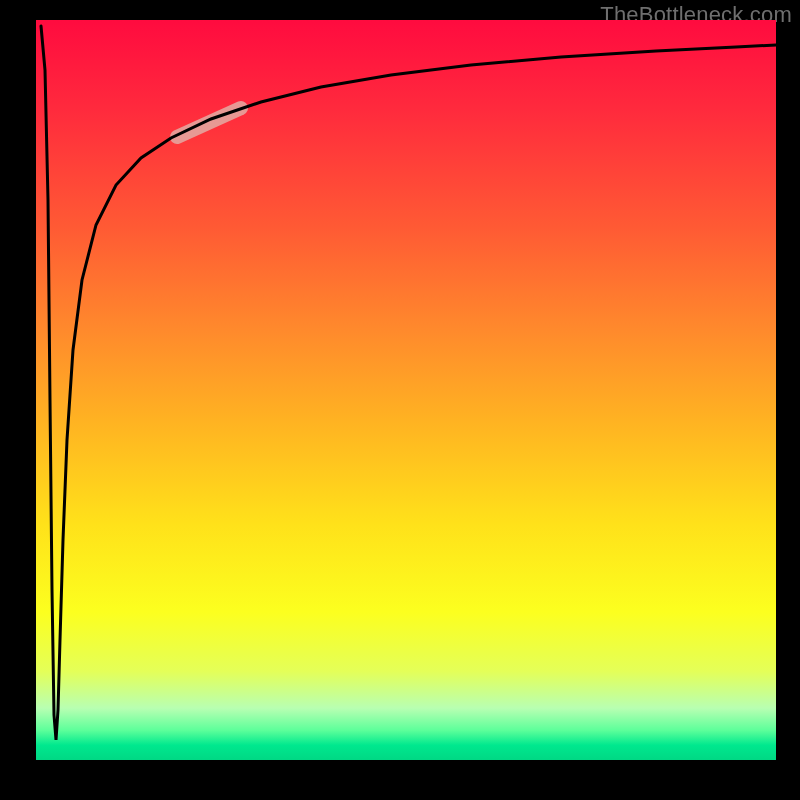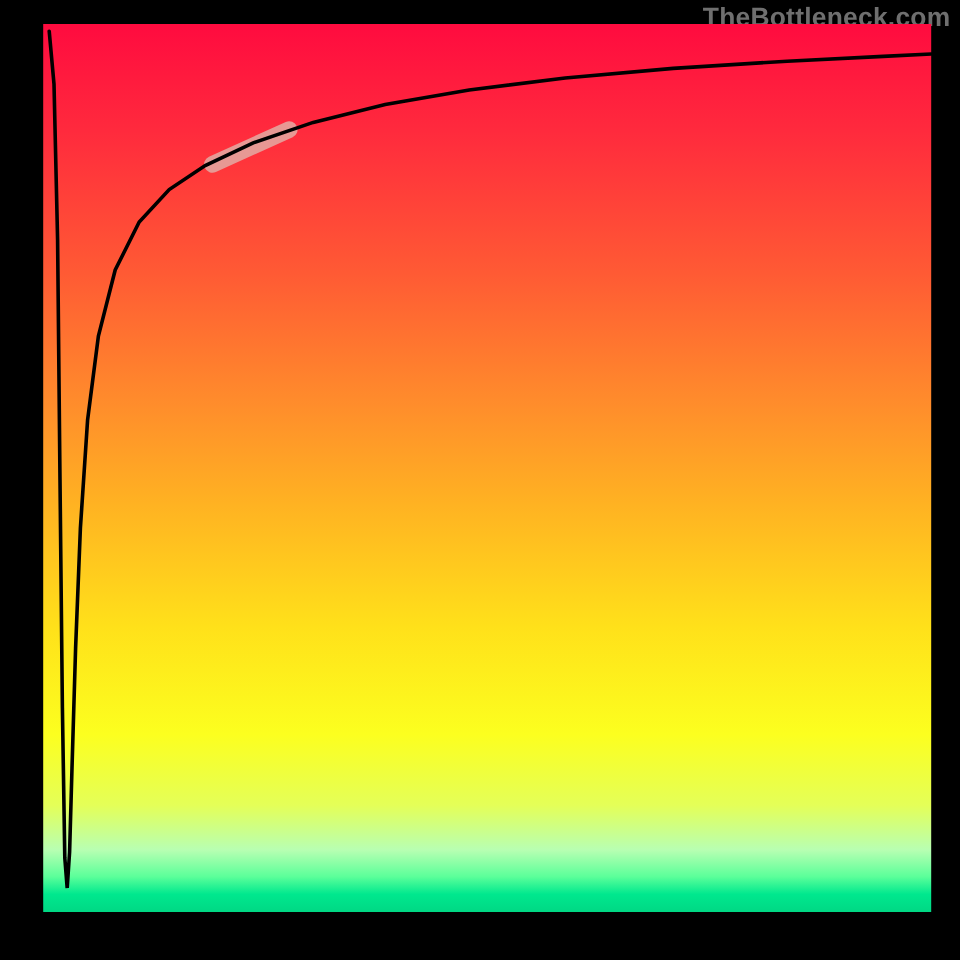--- a/index.html
+++ b/index.html
@@ -39,21 +39,21 @@
       #00d884 100%
     );
   }
   .watermark {
     position: absolute;
     top: 2px;
     right: 8px;
     color: #6f6f6f;
     font-size: 22px;
     letter-spacing: 0.2px;
-    font-weight: 700;
+    font-weight: 400;
     user-select: none;
   }
   svg.curve {
     position: absolute;
     left: 0;
     top: 0;
     width: 740px;
     height: 740px;
     overflow: visible;
   }

